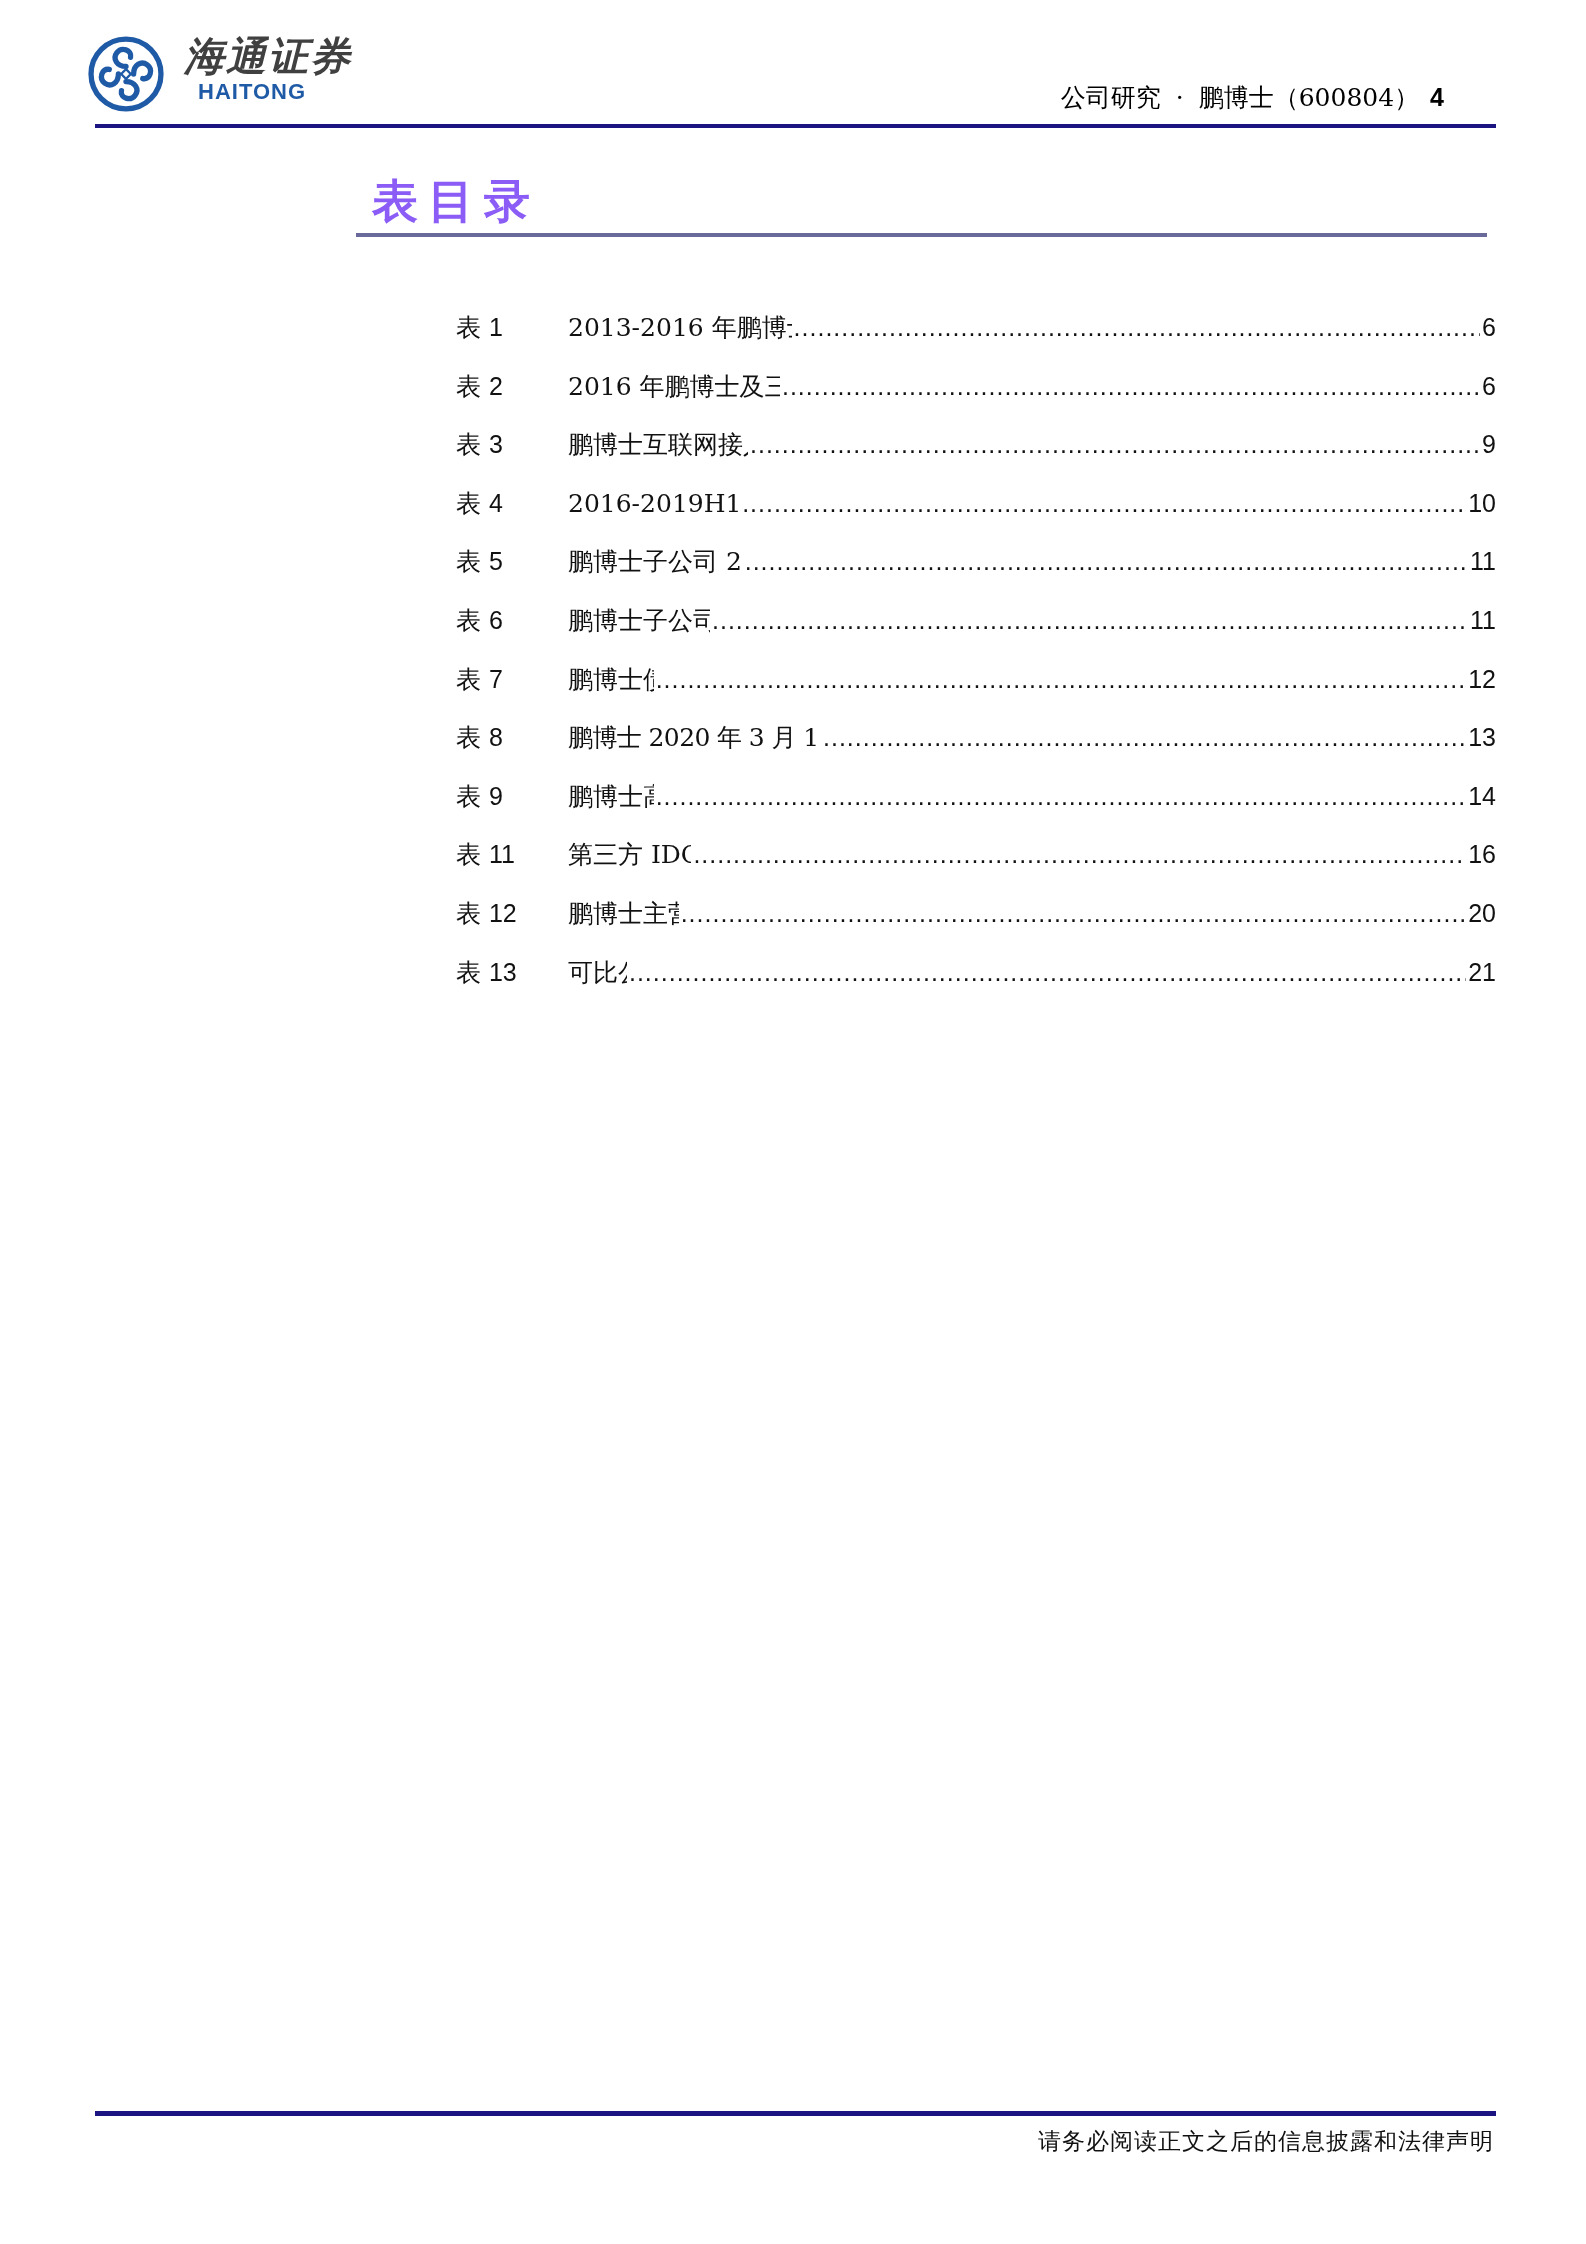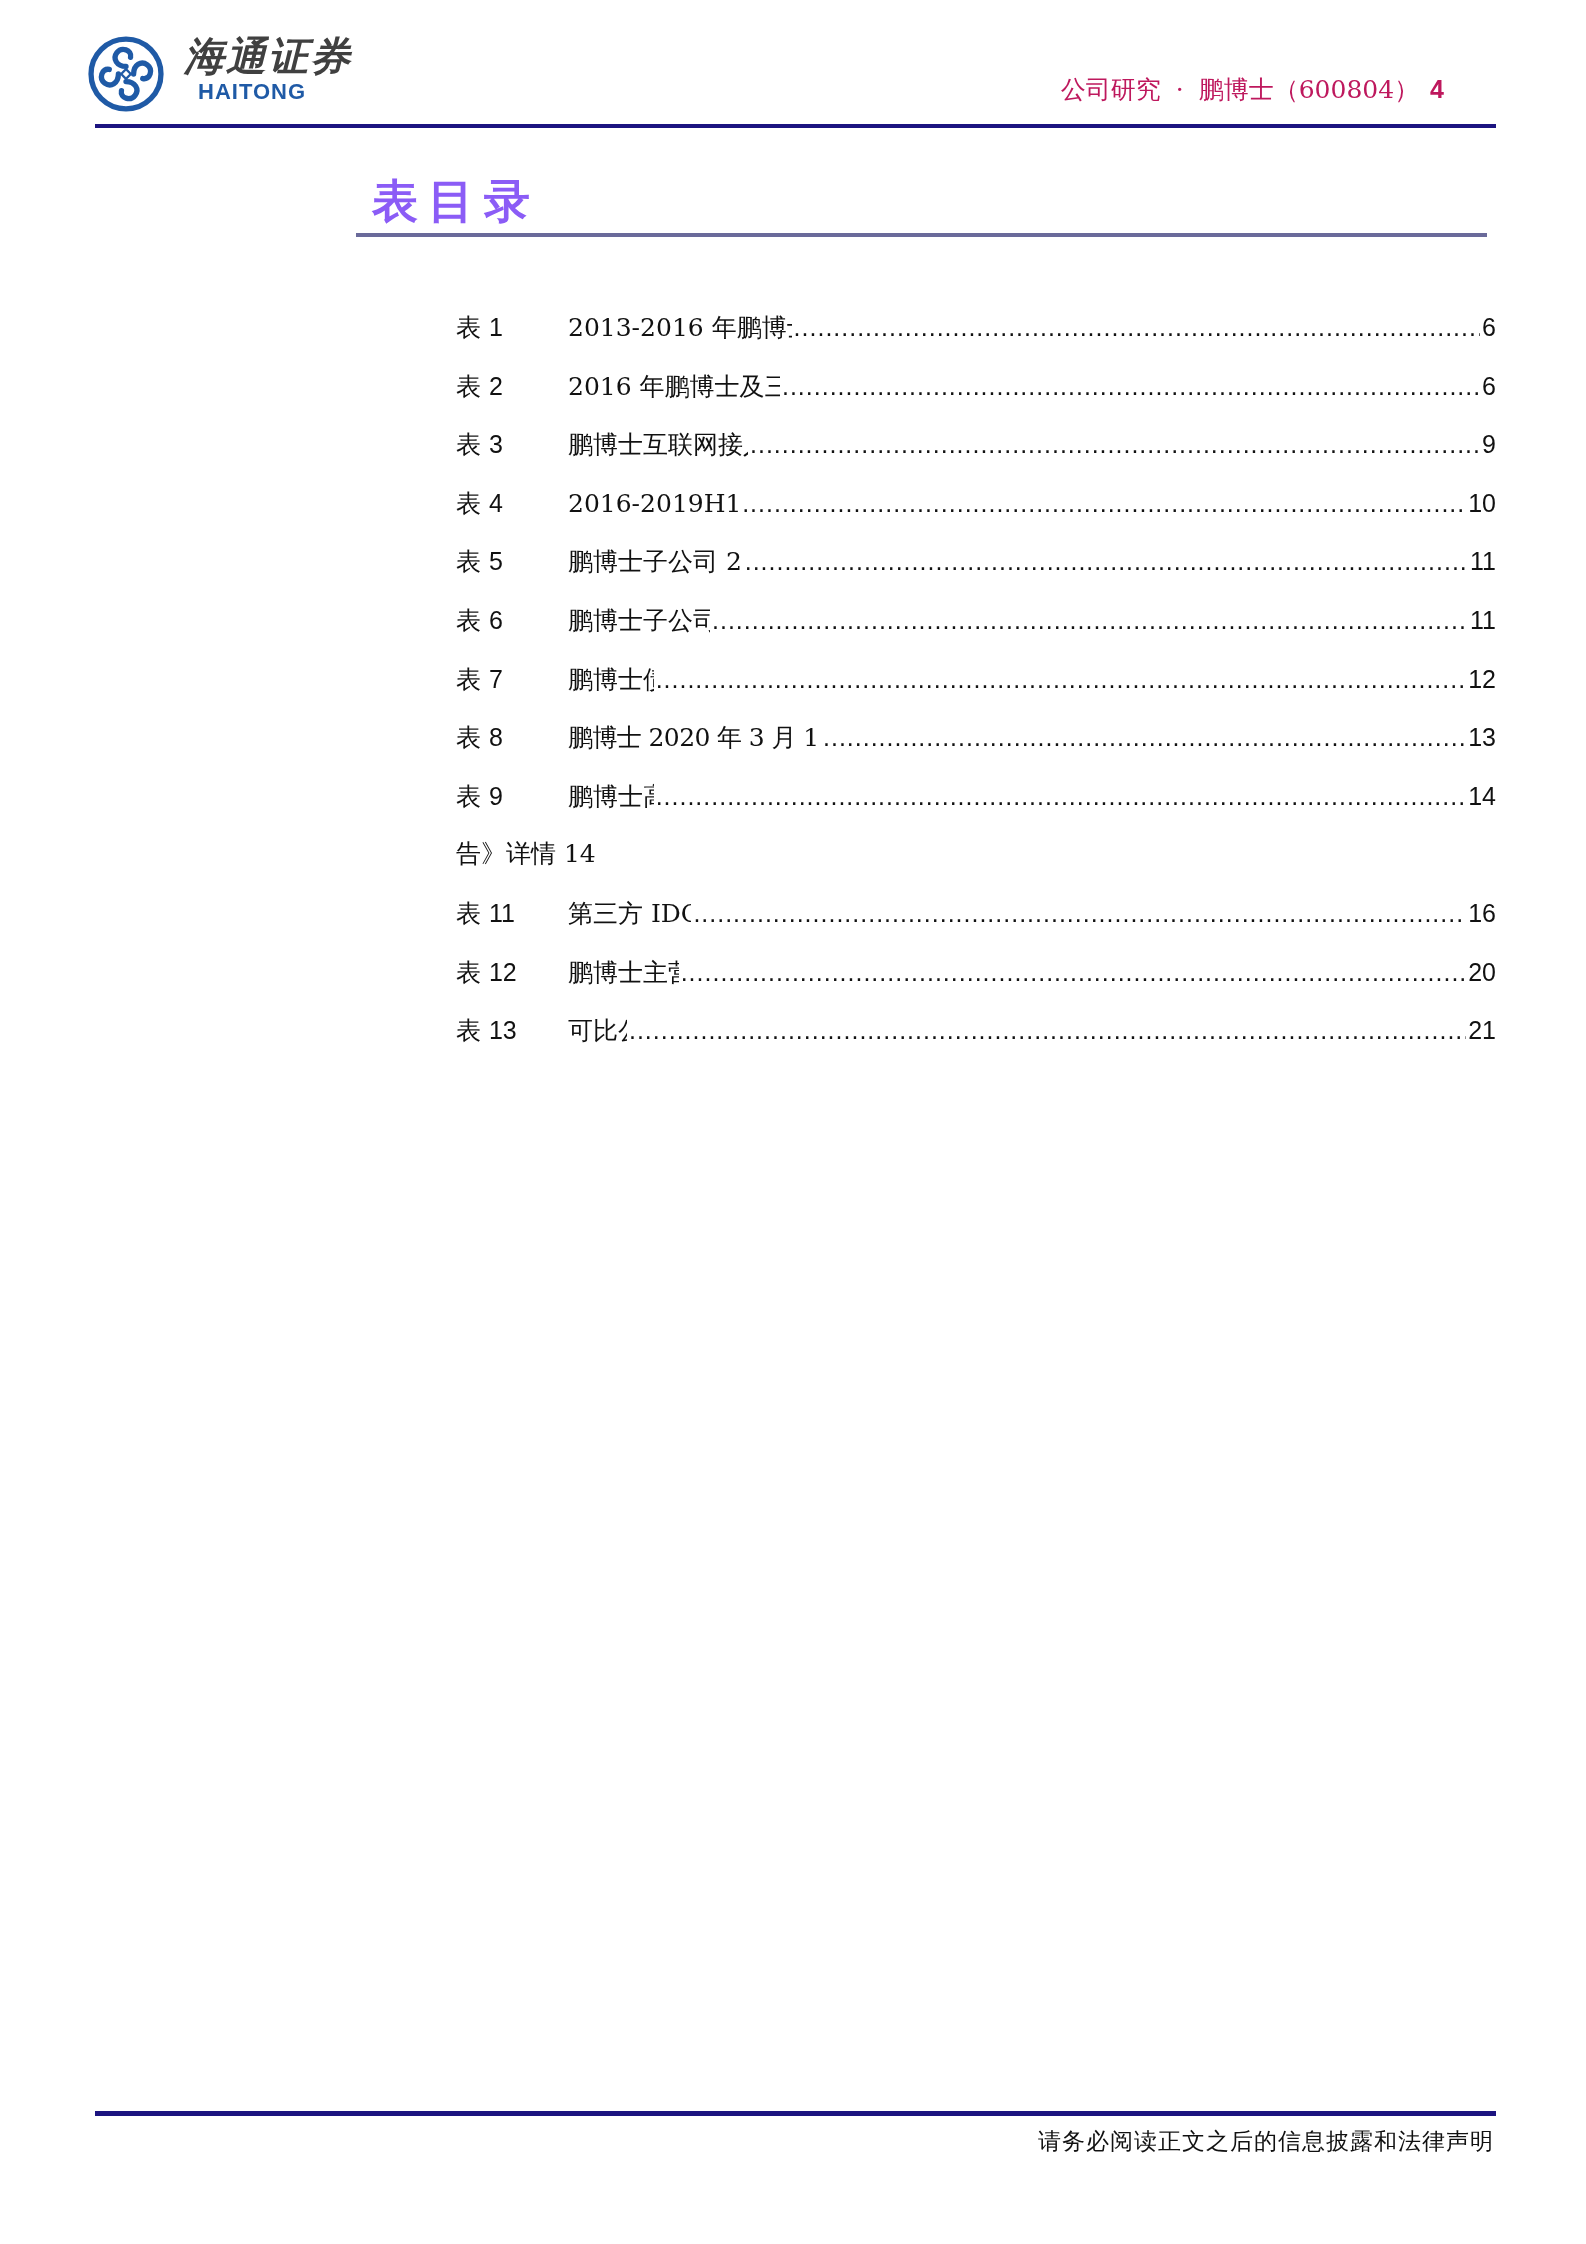--- a/index.html
+++ b/index.html
@@ -49,25 +49,25 @@
       font-family: "Liberation Sans", sans-serif;
       font-weight: bold;
       font-size: 22px;
       color: #1f5aa6;
       letter-spacing: 1px;
       line-height: 24px;
     }
     .header-right {
       position: absolute;
       right: 142px;
-      top: 74px;
+      top: 82px;
       font-size: 25px;
       line-height: 30px;
       white-space: nowrap;
-      color: #be185d;
+      color: #000000;
     }
     .header-right .cn {
       font-family: "DejaVu Serif", serif;
     }
     .header-right .pg {
       font-weight: bold;
       margin-left: 4px;
     }
     .header-rule {
       position: absolute;
@@ -263,21 +263,20 @@
   </div>
 
   <div class="toc-item">
     <span class="toc-label"><span>表</span> <span class="num">9</span></span>
     <span class="toc-text">鹏博士高管团队概况</span>
     <span class="toc-dots"></span>
     <span class="toc-page">14</span>
   </div>
 
   <div class="toc-item wrap">
-    <div class="line2">告》详情 14</div>
   </div>
 
   <div class="toc-item">
     <span class="toc-label"><span>表</span> <span class="num">11</span></span>
     <span class="toc-text">第三方 IDC 厂商基本情况整理</span>
     <span class="toc-dots"></span>
     <span class="toc-page">16</span>
   </div>
 
   <div class="toc-item">

